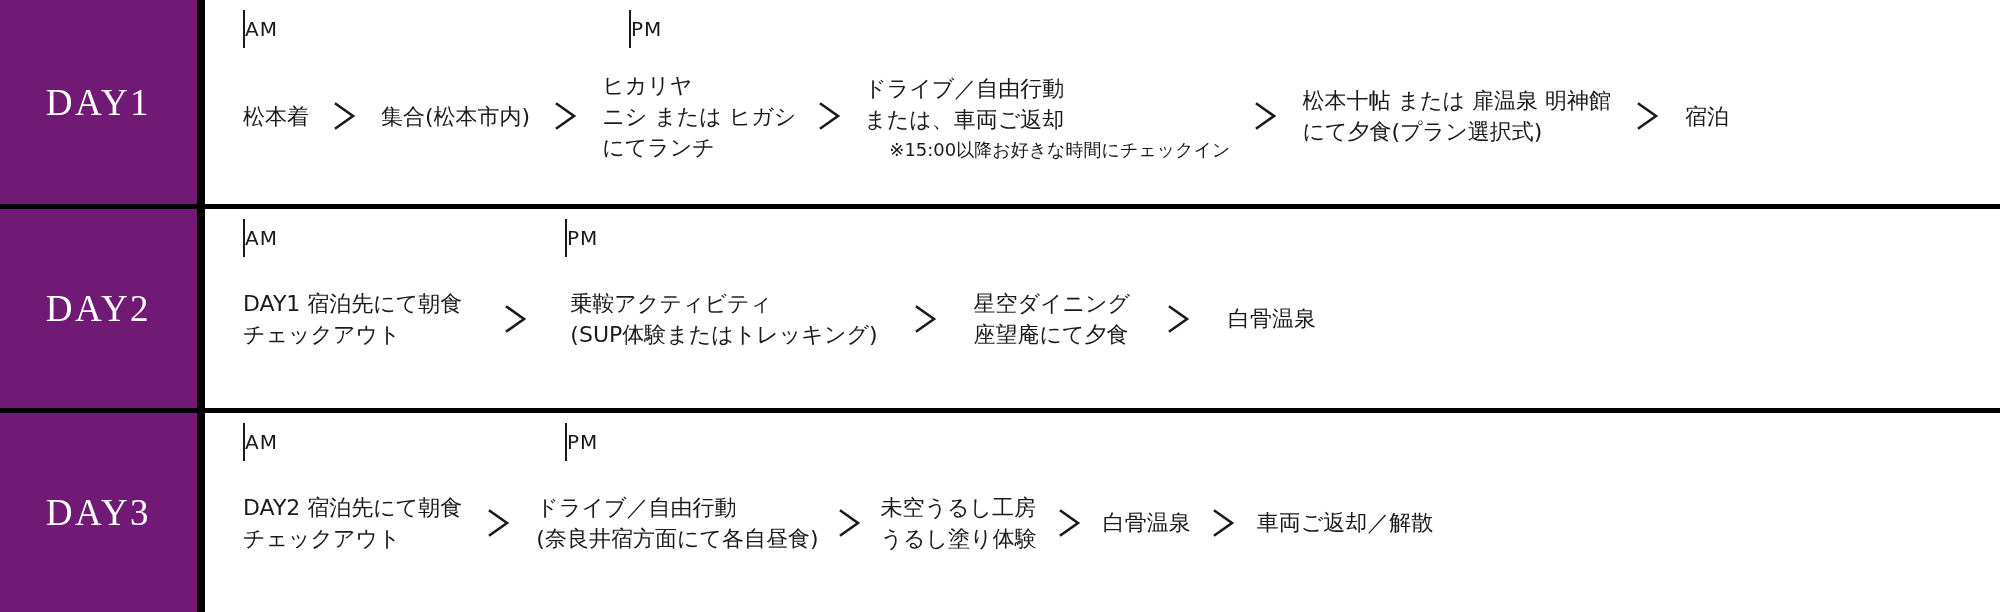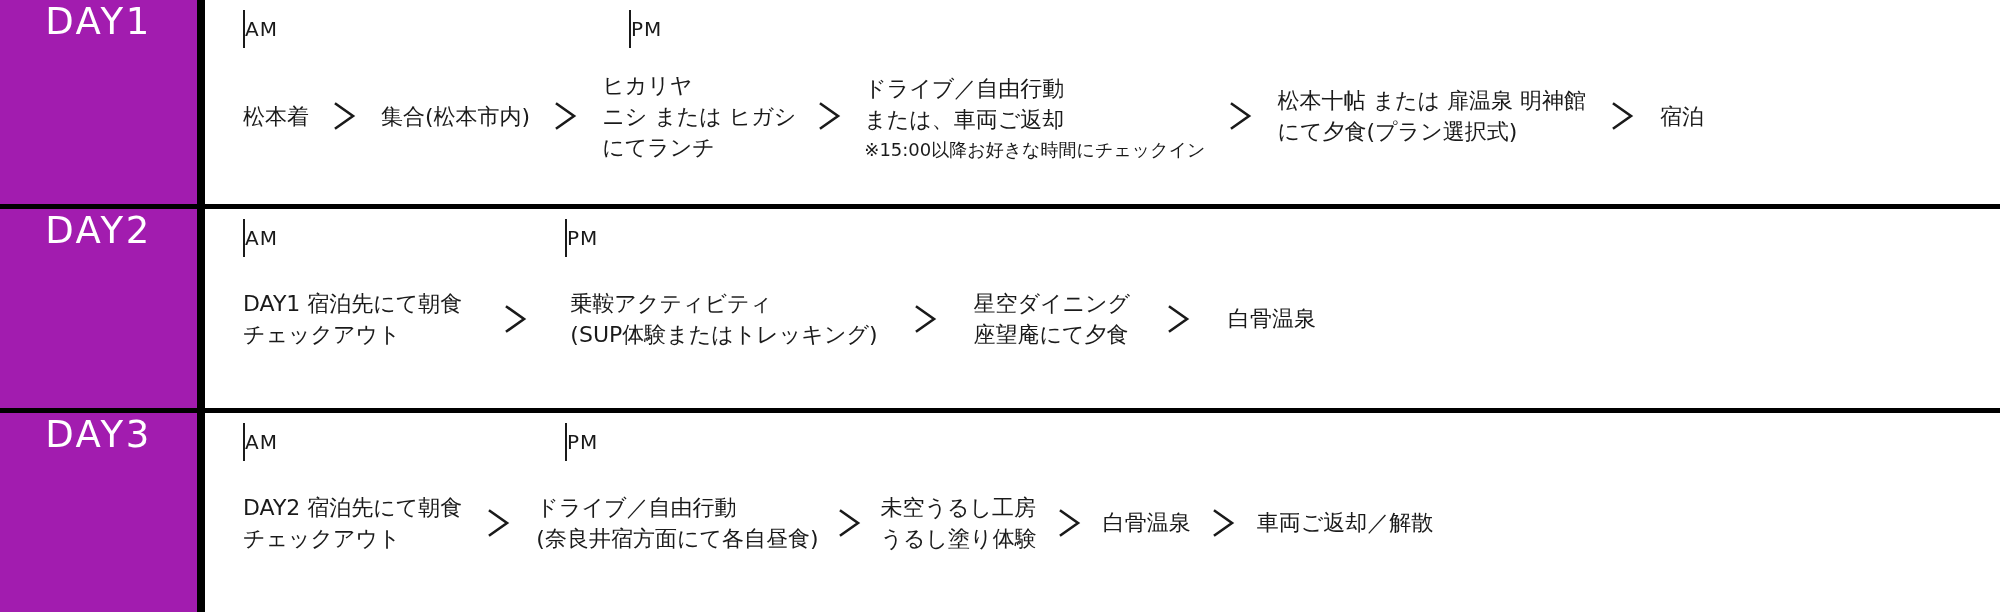--- a/index.html
+++ b/index.html
@@ -13,24 +13,24 @@
   .board{position:relative;width:2000px;height:612px;background:#fff;}
 
   
   .row{position:relative;display:flex;height:204px;width:2000px;box-sizing:border-box;}
   .row + .row{border-top:5px solid #000;}
 
   
   .day-cell{
     position:relative;
     flex:0 0 205px;
-    background:#a21caf;
+    background:#701a75;
     border-right:8px solid #000;
     box-sizing:border-box;
-    display:flex;align-items:flex-start;justify-content:center;
+    display:flex;align-items:center;justify-content:center;font-family:Liberation Serif, serif;
   }
   .day-label{
     color:#ffffff;
     font-size:37px;
     letter-spacing:2.5px;
     font-weight:400;
     white-space:nowrap;
   }
 
   
@@ -52,21 +52,21 @@
   .step{
     display:flex;flex-direction:column;justify-content:center;
     white-space:nowrap;
   }
   .step .ln{
     font-size:22px;
     line-height:31px;
     color:#1a1a1a;
     white-space:nowrap;
   }
-  .step .ln.small{font-size:18px;line-height:30px;}
+  .step .ln.small{font-size:18px;line-height:30px;margin-left:25px;}
 
   .chev{
     flex:0 0 auto;
     display:flex;align-items:center;justify-content:center;
     color:#1a1a1a;
   }
   .chev svg{display:block;}
 </style>
 </head>
 <body>

